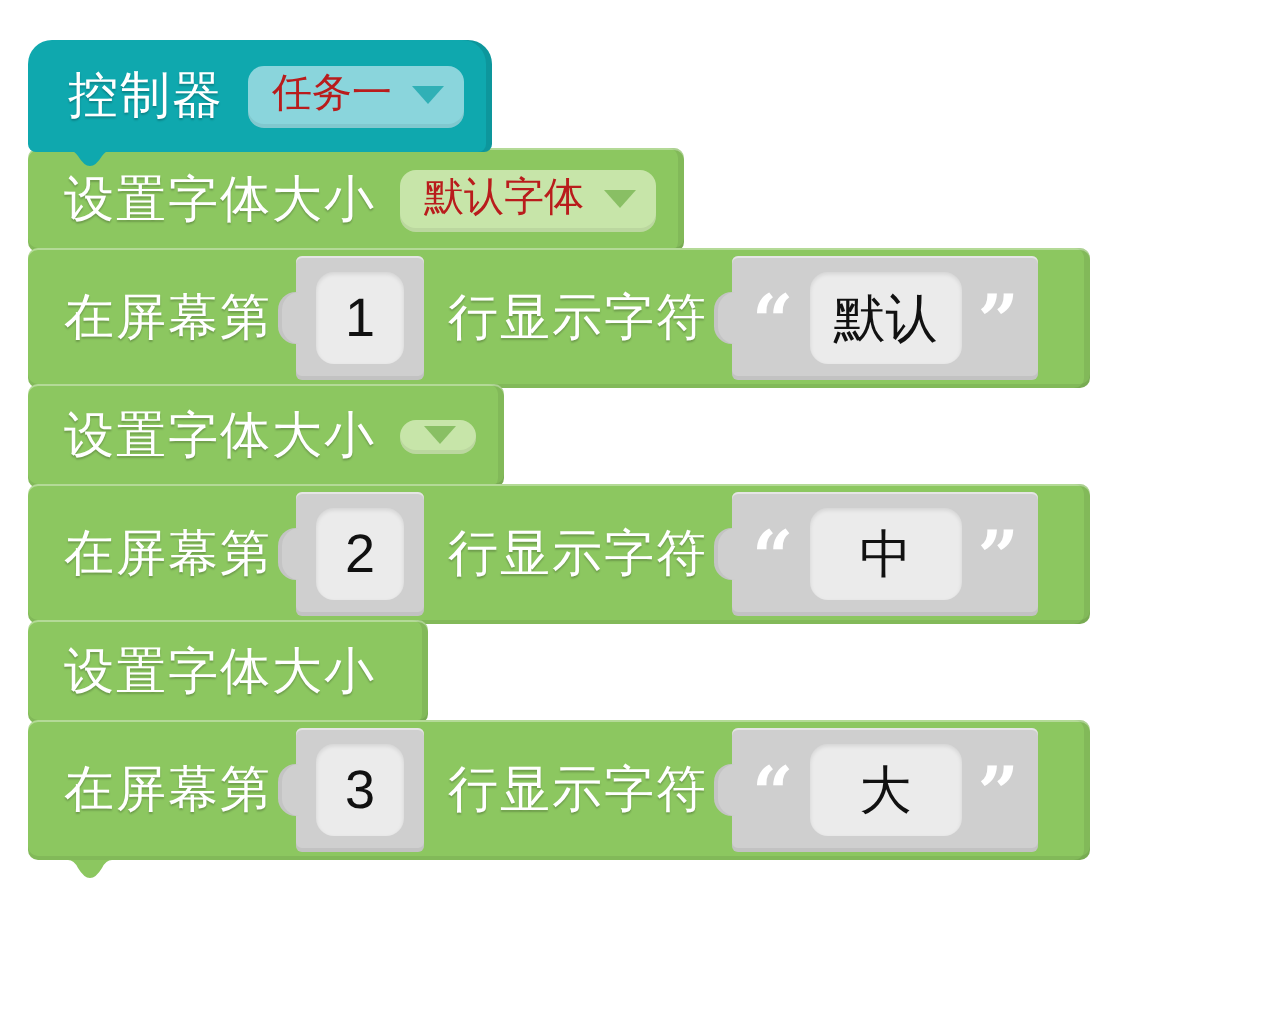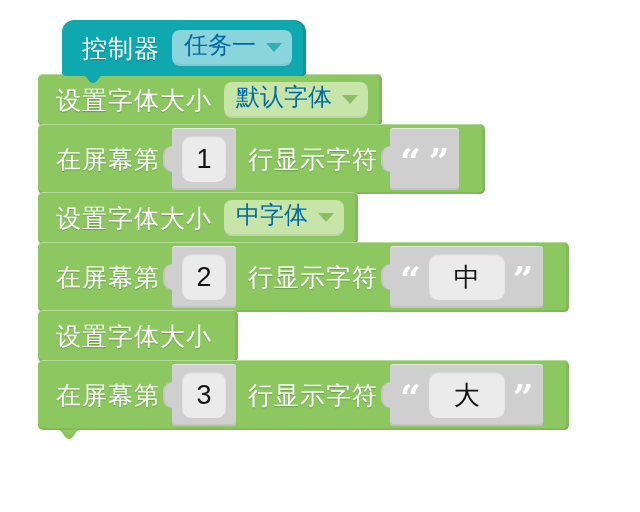--- a/index.html
+++ b/index.html
@@ -32,30 +32,28 @@
 
   
   .block.hat{
     background:#0fa8ae;
     border-radius:12px 12px 4px 4px;
     height:56px;
     padding-left:20px;
     padding-right:14px;
     box-shadow:inset -3px 0 0 rgba(0,0,0,.10);
     z-index:8;
-    margin-left:48px;
   }
   
   .block.stack{
     background:#8cc760;
     border-radius:5px;
     box-shadow:inset 0 1px 0 rgba(255,255,255,.35),
                inset -3px 0 0 rgba(0,0,0,.07),
                inset 0 -2px 0 rgba(0,0,0,.07);
-    margin-left:24px;
   }
   .block.stack.tall{min-height:70px;text-align:center;}
 
   
   .notch{
     position:absolute;
     left:14px; bottom:-8px;
     width:34px;height:9px;
     pointer-events:none;
   }
@@ -83,24 +81,23 @@
   }
   .dropdown.teal{
     background:#8ad5dc;
     box-shadow:inset 0 -2px 0 rgba(0,0,0,.06);
   }
   .dropdown.green{
     background:#c7e5a9;
     box-shadow:inset 0 -2px 0 rgba(0,0,0,.06);
   }
   .dd-text{
-    font-size:24px;line-height:1.15;
-    color:#0369a1;
+    font-size:20px;line-height:1.15;
+    color:#b91c1c;
     margin-right:10px;
-    font-family:Liberation Mono, monospace;
   }
   .dd-arrow{
     width:0;height:0;
     border-left:8px solid transparent;
     border-right:8px solid transparent;
     border-top:9px solid #12a3a9;
     opacity:.75;
   }
   .dropdown.green .dd-arrow{border-top-color:#7eb858;opacity:.85;}
 
@@ -196,33 +193,33 @@
   </div>
 
   <div class="block stack tall">
     <span class="label">在屏幕第</span>
     <span class="slot numslot">
       <span class="field">1</span>
     </span>
     <span class="label">行显示字符</span>
     <span class="slot strslot">
       <span class="quote">“</span>
+      <span class="field">默认</span>
       <span class="quote">”</span>
     </span>
     <span class="notch">
       <svg width="34" height="9" viewBox="0 0 34 9">
         <path d="M0 0 H6 Q9 0 11 3 Q14 8 17 8 Q20 8 23 3 Q25 0 28 0 H34 V0 H0 Z" fill="#8cc760"></path>
       </svg>
     </span>
   </div>
 
   <div class="block stack">
     <span class="label">设置字体大小</span>
     <span class="dropdown green">
-      <span class="dd-text">中字体</span>
       <span class="dd-arrow"></span>
     </span>
     <span class="notch">
       <svg width="34" height="9" viewBox="0 0 34 9">
         <path d="M0 0 H6 Q9 0 11 3 Q14 8 17 8 Q20 8 23 3 Q25 0 28 0 H34 V0 H0 Z" fill="#8cc760"></path>
       </svg>
     </span>
   </div>
 
   <div class="block stack tall">

